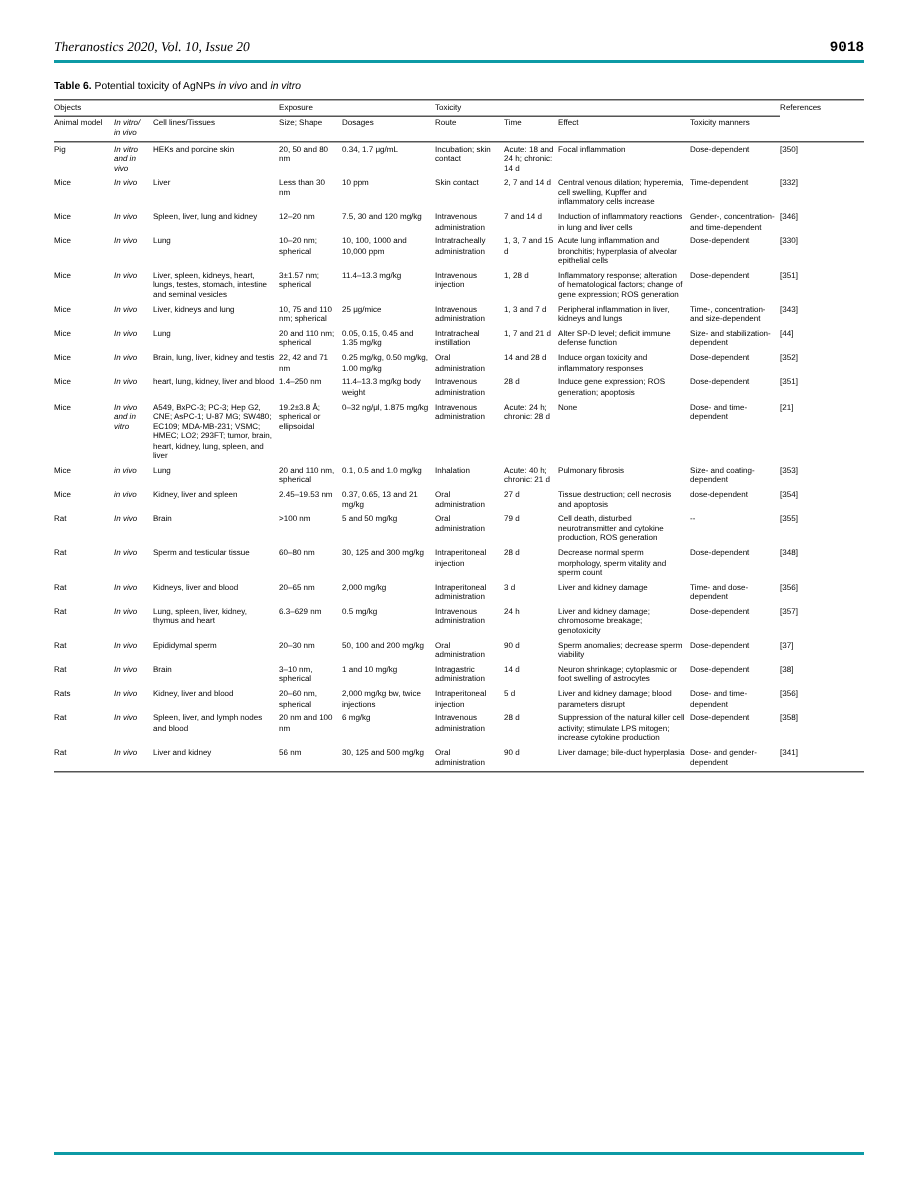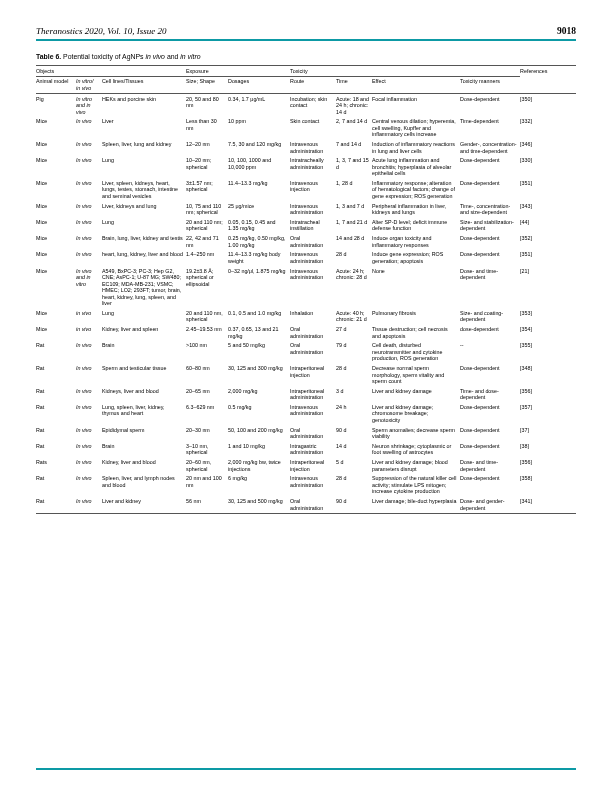--- a/index.html
+++ b/index.html
@@ -5,21 +5,21 @@
   * { margin:0; padding:0; box-sizing:border-box; }
   html,body { background:#ffffff; }
   .page {
     position:relative; width:612px; height:792px; margin:0 auto;
     background:#fff; overflow:hidden; color:#000;
     font-family:"Liberation Sans", sans-serif;
   }
   .content { position:absolute; left:36px; right:36px; top:0; }
   .pg-header { display:flex; justify-content:space-between; align-items:flex-start; padding-top:26px; }
   .journal { font-family:"Liberation Serif", serif; font-style:italic; font-size:9px; }
-  .pagenum { font-family:Liberation Serif, serif; font-weight:bold; font-size:9.5px; }
+  .pagenum { font-family:Liberation Mono, monospace; font-weight:bold; font-size:9.5px; }
   .rule { height:2px; background:var(--accent,#0d9aa5); margin-top:3px; }
   .caption { margin-top:12px; font-size:6.9px; }
   .caption i { font-style:italic; }
   table {
     width:540px; table-layout:fixed; border-collapse:collapse;
     margin-top:5px; font-size:5.35px; line-height:1.22;
     border-top:1px solid var(--line,#555); border-bottom:1px solid var(--line,#555);
   }
   th, td {
     text-align:left; vertical-align:top; font-weight:normal;

